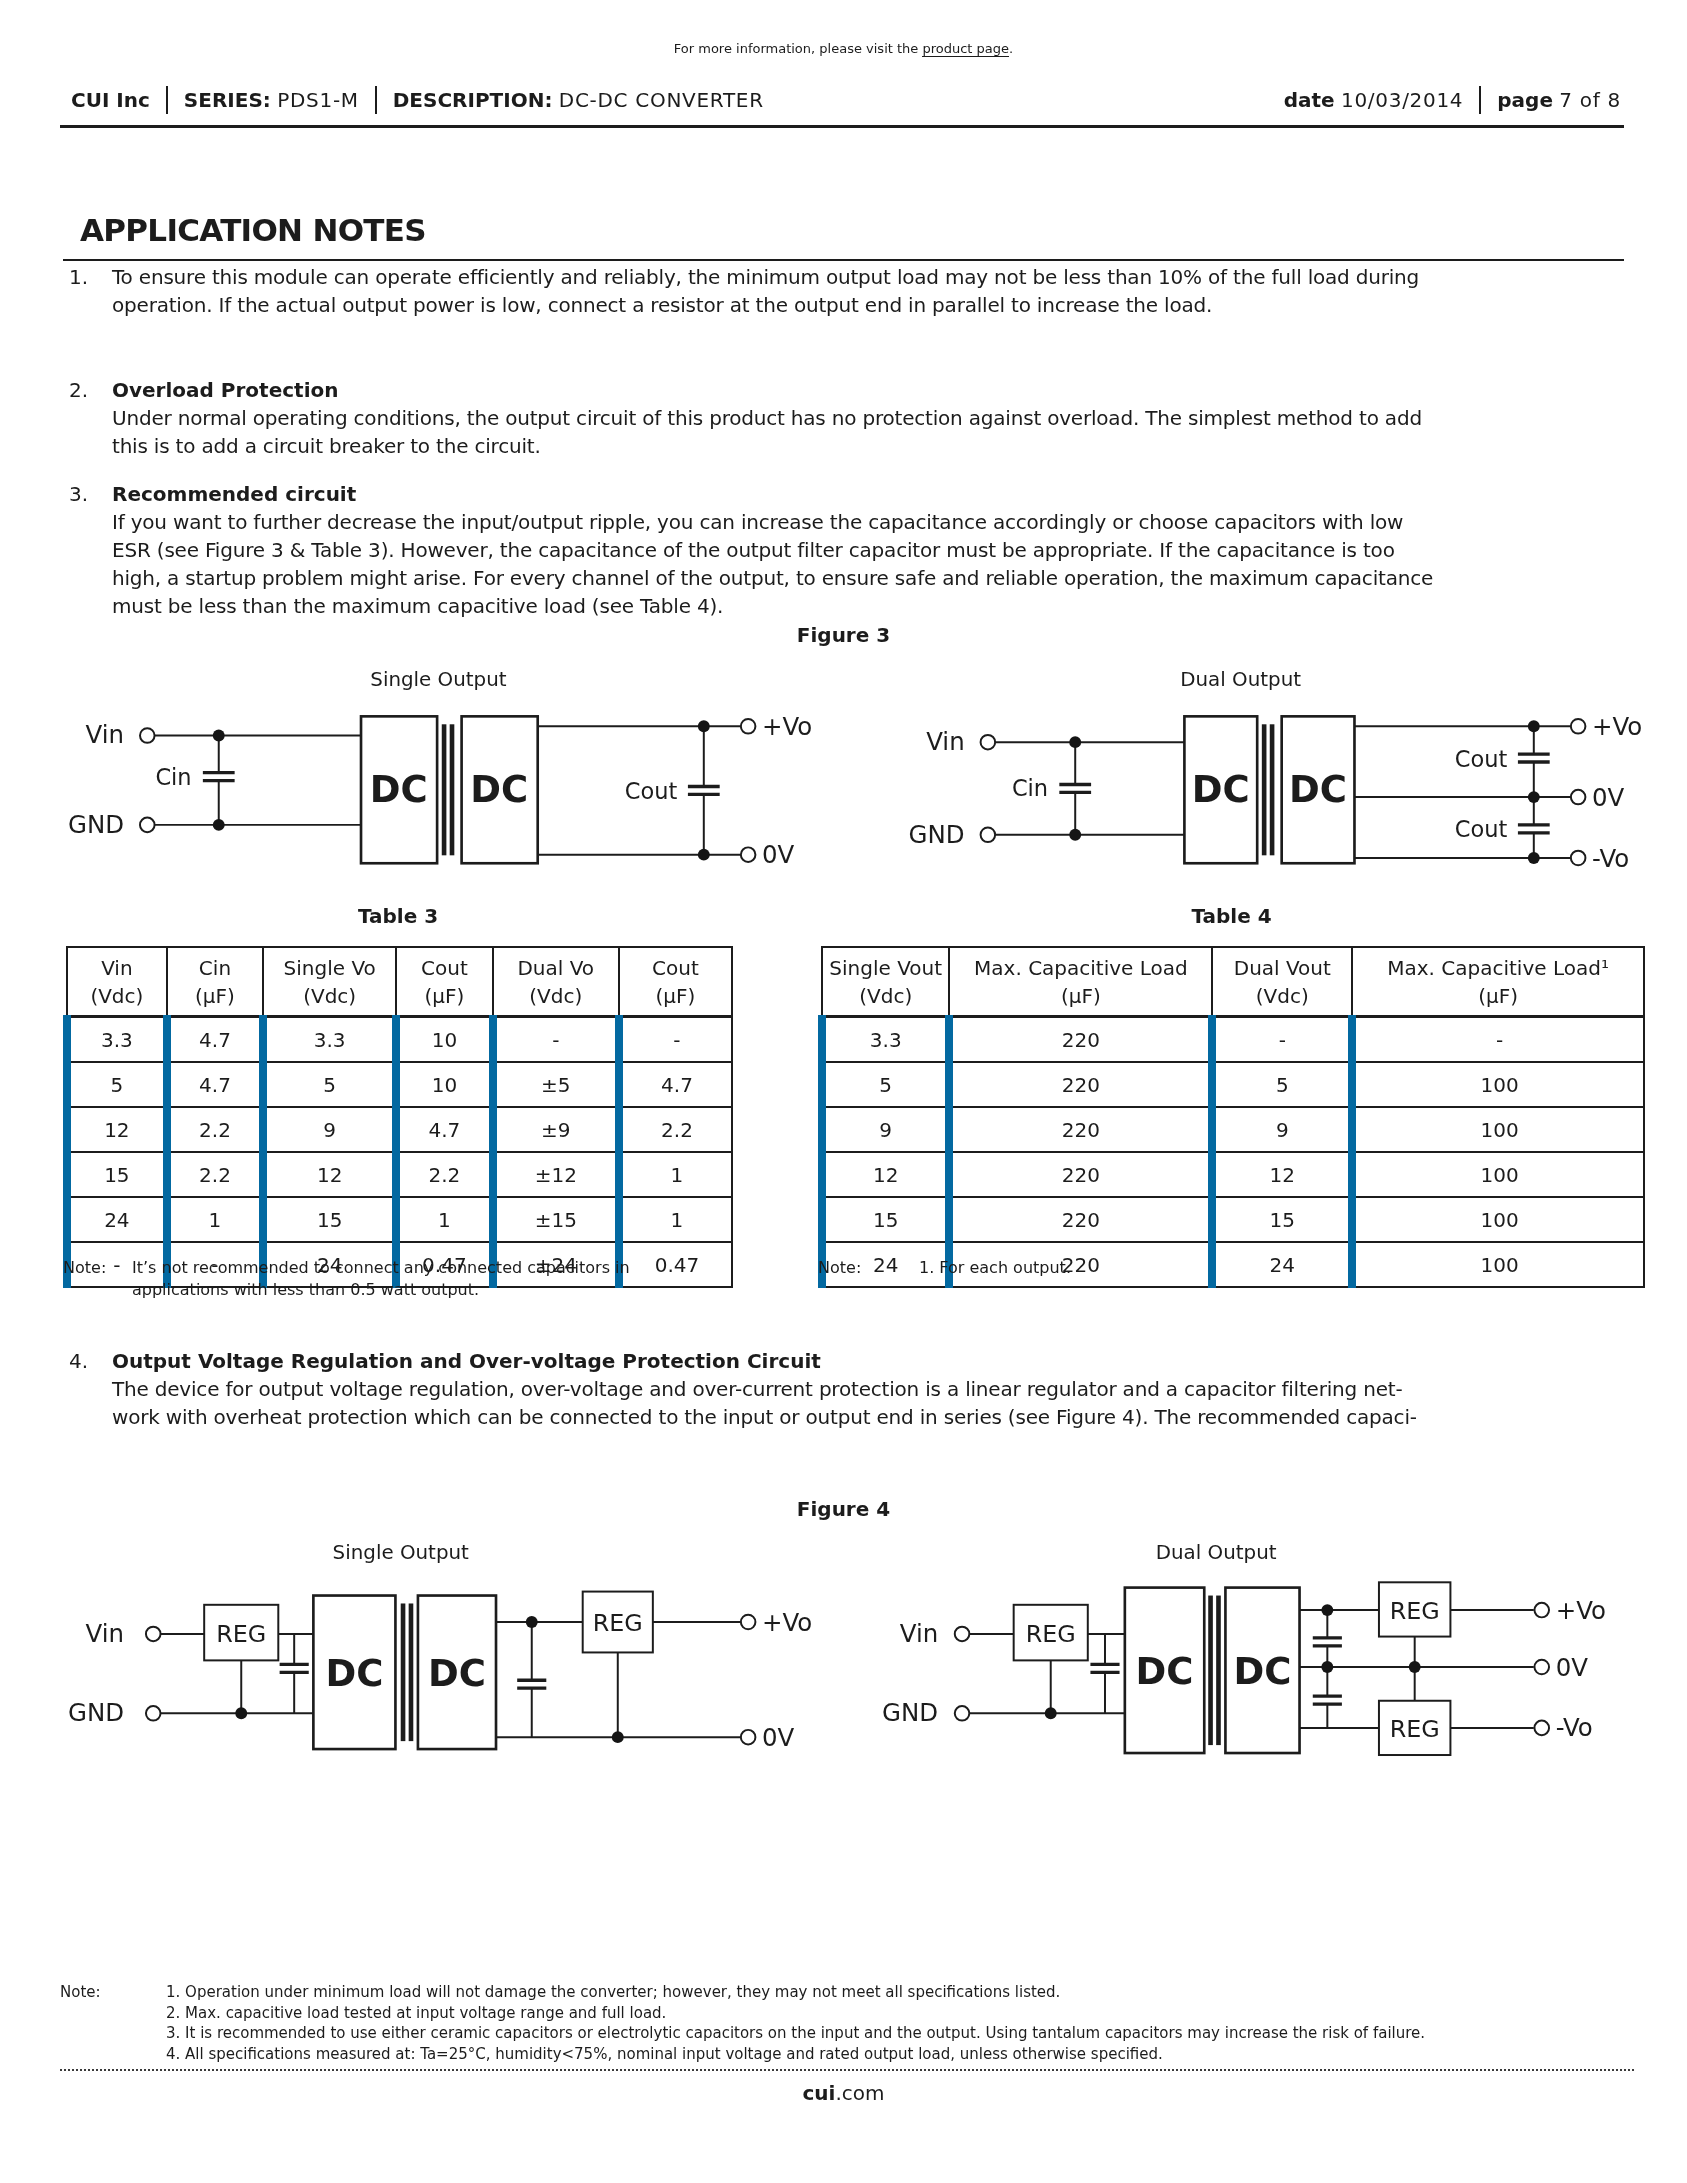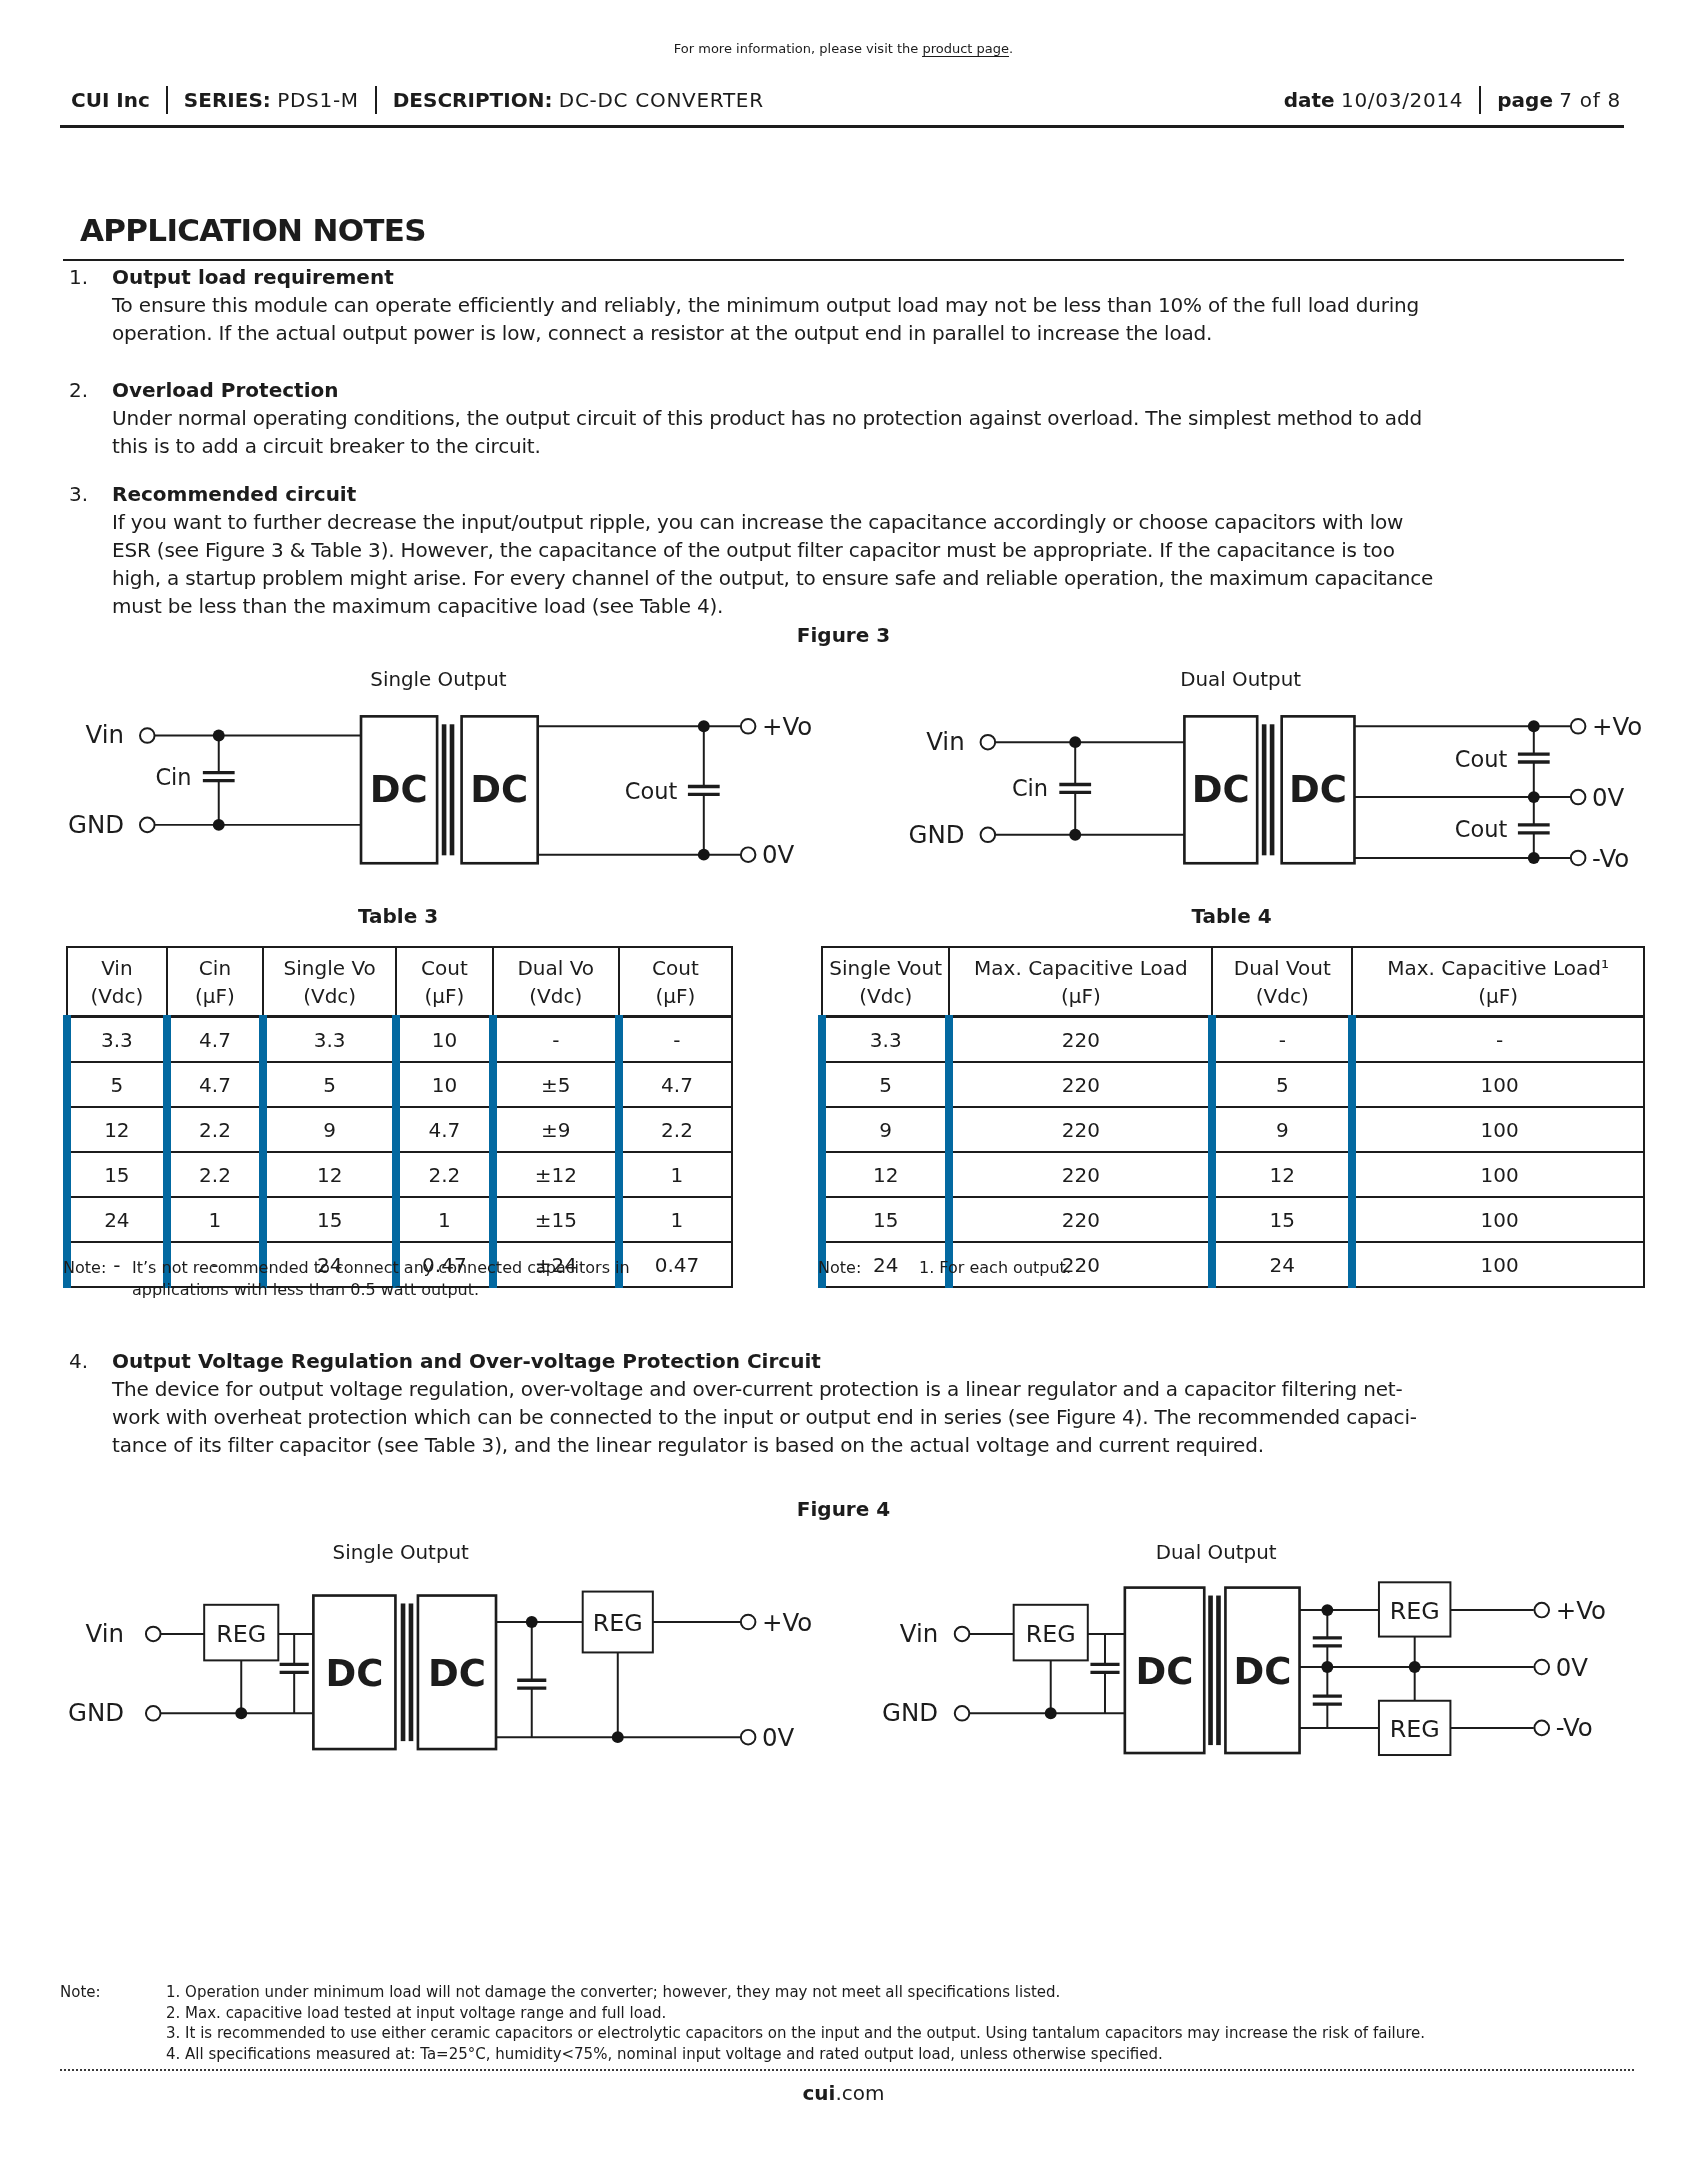--- a/index.html
+++ b/index.html
@@ -66,21 +66,20 @@
       <span class="hbold">date</span>&nbsp;<span class="hval">10/03/2014</span><span class="hsep"></span><span class="hbold">page</span>&nbsp;<span class="hval">7 of 8</span>
     </div>
   </div>
   <div class="header-rule"></div>
 
   <div class="app-title">APPLICATION NOTES</div>
   <div class="title-rule"></div>
 
   <div class="item" style="top:263px;">
     <span class="inum">1.</span>
-    <div class="ititle">Output load requirement</div>
     <div class="ibody">
         <div class="tline">To ensure this module can operate efficiently and reliably, the minimum output load may not be less than 10% of the full load during</div>
         <div class="tline">operation. If the actual output power is low, connect a resistor at the output end in parallel to increase the load.</div>
       </div>
   </div>
   <div class="item" style="top:376px;">
     <span class="inum">2.</span>
     <div class="ititle">Overload Protection</div>
     <div class="ibody">
         <div class="tline">Under normal operating conditions, the output circuit of this product has no protection against overload. The simplest method to add</div>
@@ -96,21 +95,20 @@
         <div class="tline">high, a startup problem might arise. For every channel of the output, to ensure safe and reliable operation, the maximum capacitance</div>
         <div class="tline">must be less than the maximum capacitive load (see Table 4).</div>
       </div>
   </div>
   <div class="item" style="top:1347px;">
     <span class="inum">4.</span>
     <div class="ititle">Output Voltage Regulation and Over-voltage Protection Circuit</div>
     <div class="ibody">
         <div class="tline">The device for output voltage regulation, over-voltage and over-current protection is a linear regulator and a capacitor filtering net-</div>
         <div class="tline">work with overheat protection which can be connected to the input or output end in series (see Figure 4). The recommended capaci-</div>
-        <div class="tline">tance of its filter capacitor (see Table 3), and the linear regulator is based on the actual voltage and current required.</div>
       </div>
   </div>
 
   <div class="figcap" style="top:623px;">Figure 3</div>
 
   <svg class="fig" style="left:50px; top:658px;" width="761" height="212" viewBox="0 0 1150 320">
     <text class="ftitle" x="587" y="42" text-anchor="middle">Single Output</text>
     <g stroke="#1c1c1c" stroke-width="3">
       <path d="M158,117 H470" fill="none"></path>
         <path d="M158,252 H470" fill="none"></path>

